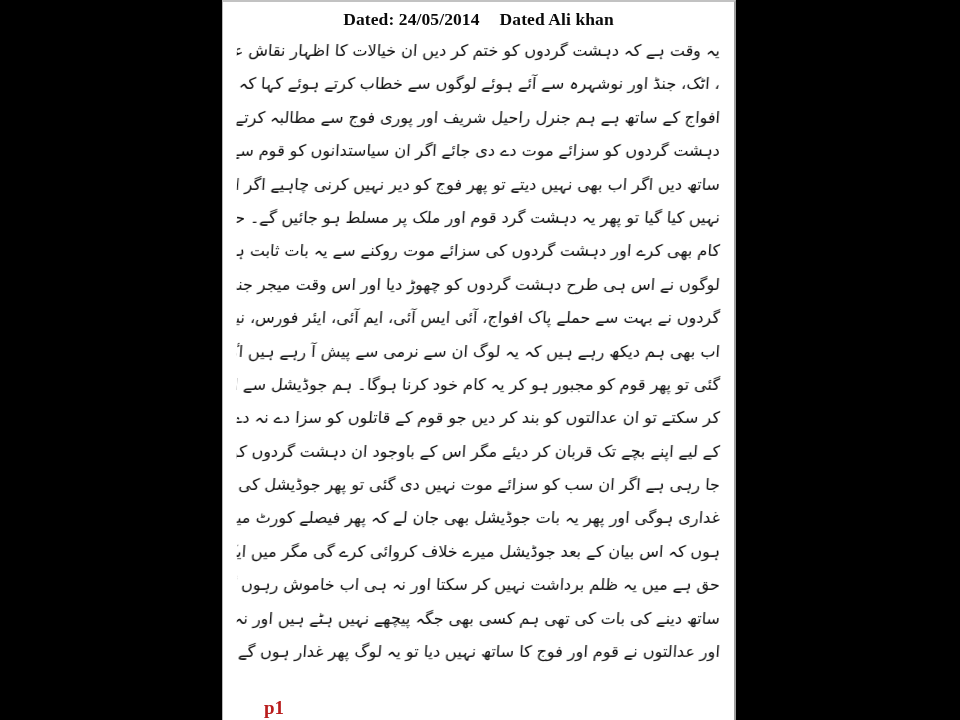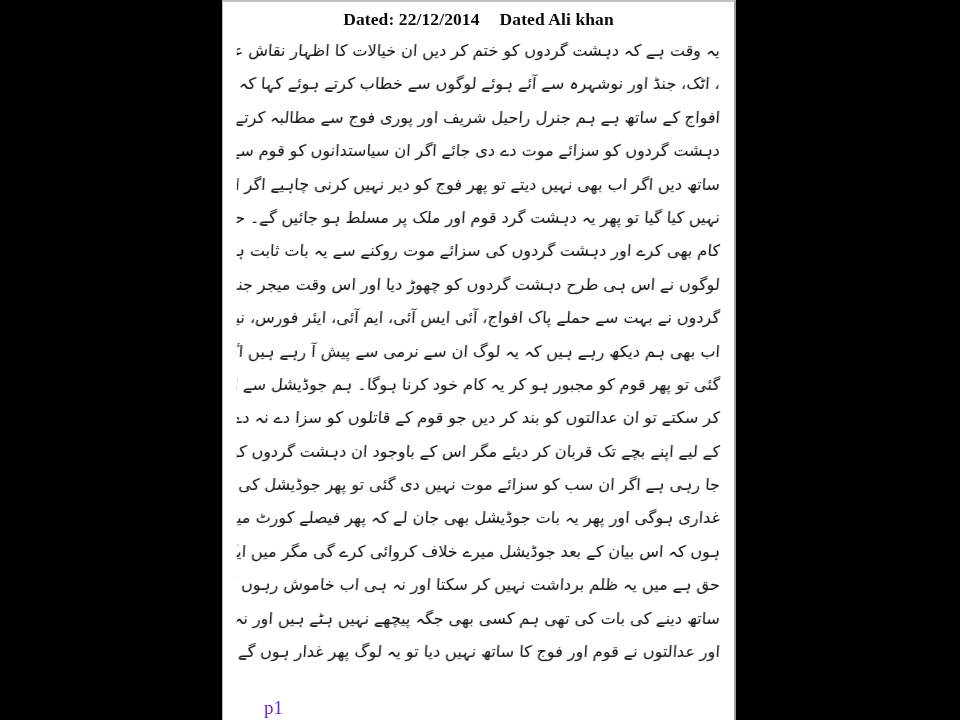--- a/index.html
+++ b/index.html
@@ -115,39 +115,39 @@
     font-size: 16px;
     filter: blur(0.15px);
   }
 
   
   .page-footer {
     position: absolute;
     left: 41px;
     bottom: 8px;
     font-family: "Liberation Serif", "DejaVu Serif", serif;
-    font-weight: normal;
+    font-weight: bold;
     font-size: 19px;
-    color: #6d28d9;
+    color: #b91c1c;
   }
 </style>
 </head>
 <body>
 
 <div class="stage">
 
   <div class="letterbox-bar letterbox-left"></div>
 
   <div class="letterbox-bar letterbox-right"></div>
 
   <div class="page-sheet">
     <div class="page-inner">
 
       <div class="doc-header">
-        <span class="hdr-date">Dated: 22/12/2014</span><span class="hdr-gap"></span><span class="hdr-author">Dated Ali khan</span>
+        <span class="hdr-date">Dated: 24/05/2014</span><span class="hdr-gap"></span><span class="hdr-author">Dated Ali khan</span>
       </div>
 
       <div class="urdu-body" id="urdu-body">
           <div class="urdu-line"><span>یہ وقت ہے کہ دہشت گردوں کو ختم کر دیں ان خیالات کا اظہار نقاش علی خان نے پورے تحصیل حضرو</span></div>
           <div class="urdu-line"><span>، اٹک، جنڈ اور نوشہرہ سے آئے ہوئے لوگوں سے خطاب کرتے ہوئے کہا کہ اس وقت پوری قوم پاک</span></div>
           <div class="urdu-line"><span>افواج کے ساتھ ہے ہم جنرل راحیل شریف اور پوری فوج سے مطالبہ کرتے ہیں کہ تمام کے تمام</span></div>
           <div class="urdu-line"><span>دہشت گردوں کو سزائے موت دے دی جائے اگر ان سیاستدانوں کو قوم سے محبت ہے تو پاک افواج کا</span></div>
           <div class="urdu-line"><span>ساتھ دیں اگر اب بھی نہیں دیتے تو پھر فوج کو دیر نہیں کرنی چاہیے اگر اس وقت پورے ملک میں آپریشن</span></div>
           <div class="urdu-line"><span>نہیں کیا گیا تو پھر یہ دہشت گرد قوم اور ملک پر مسلط ہو جائیں گے۔ حکومت بار بار مینٹنگ مت کرے عملی</span></div>
           <div class="urdu-line"><span>کام بھی کرے اور دہشت گردوں کی سزائے موت روکنے سے یہ بات ثابت ہوتی ہے کہ پہلے بھی ان</span></div>

